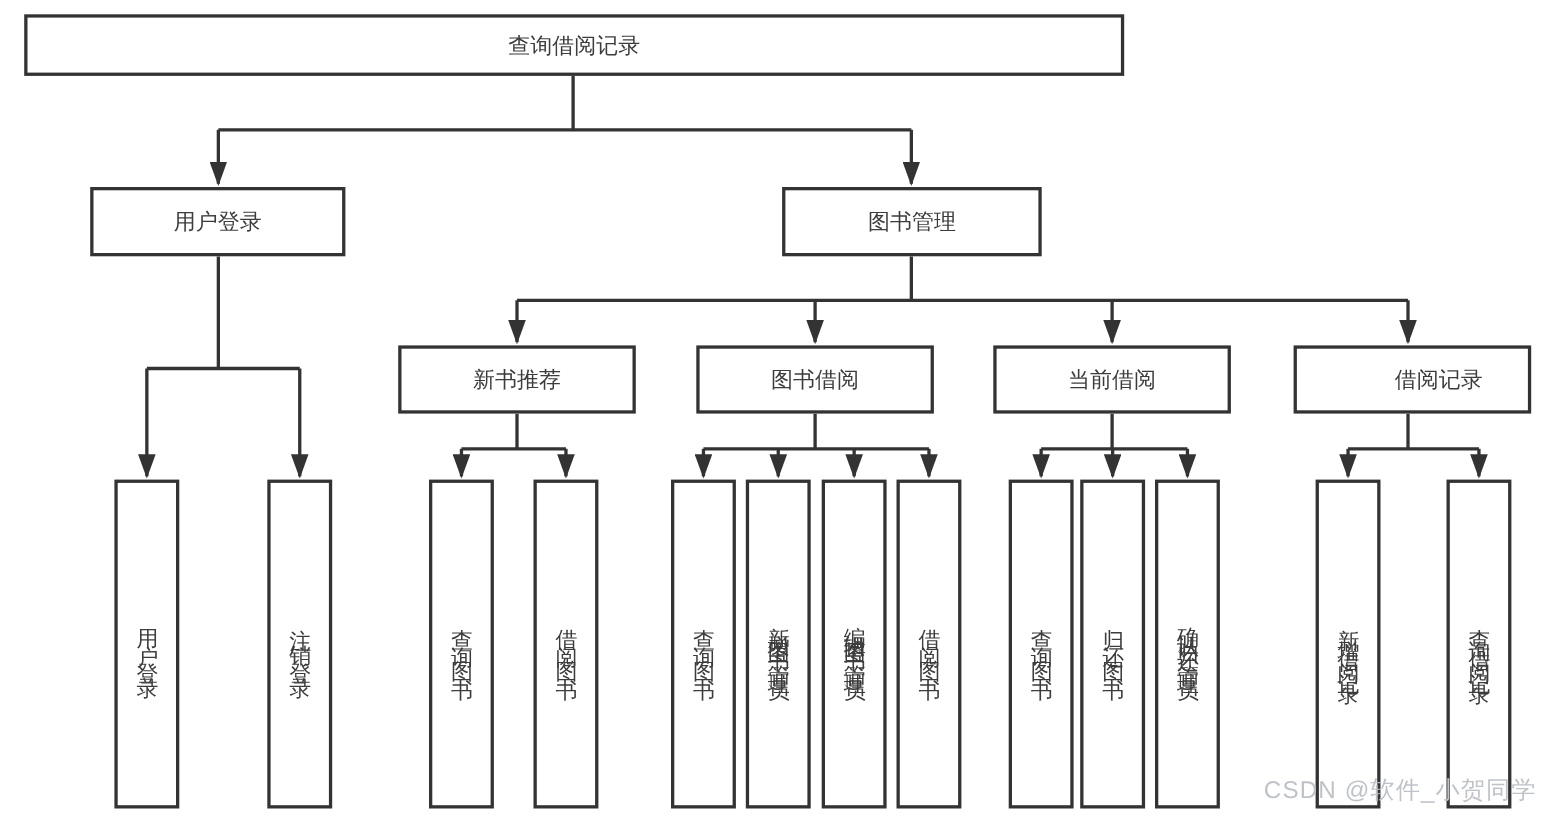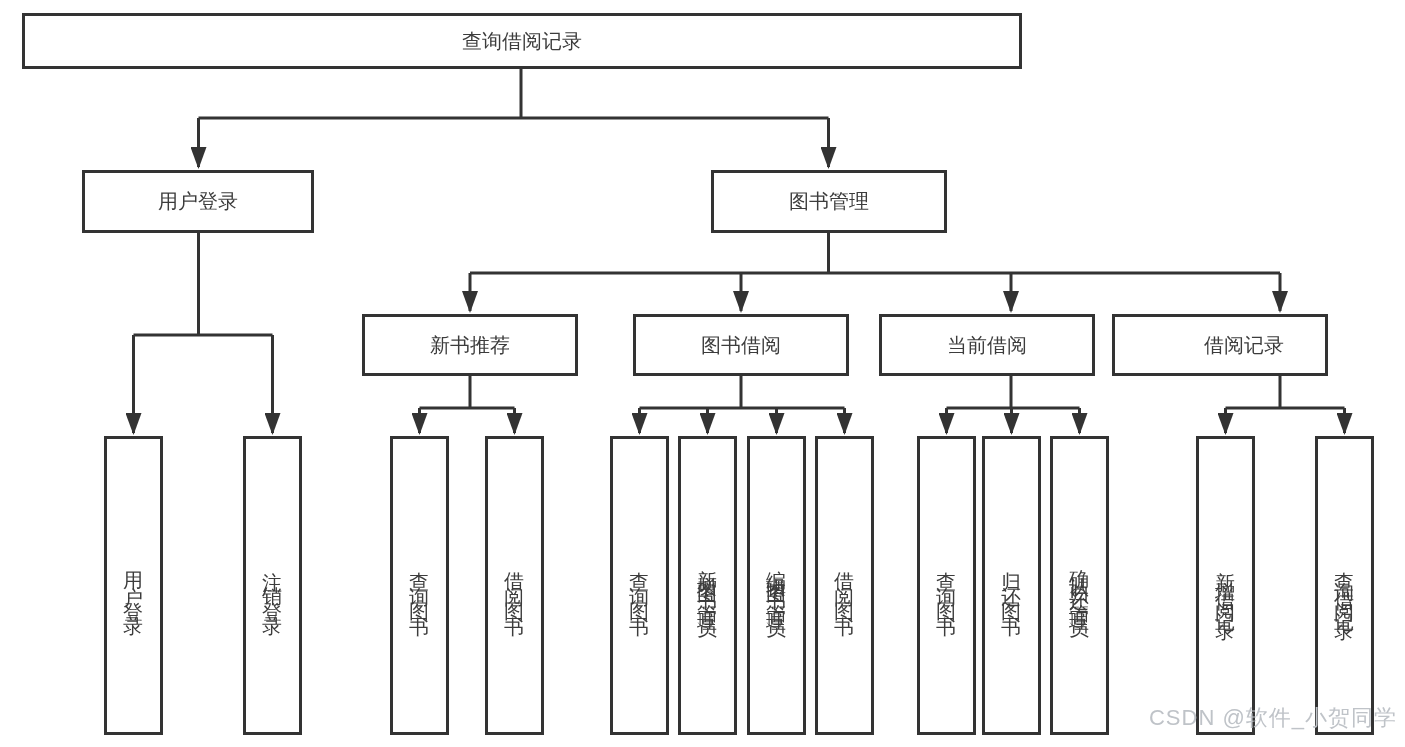--- a/index.html
+++ b/index.html
@@ -85,24 +85,24 @@
   <div class="box l1" style="left:711px;width:236px;">
     <span>图书管理</span>
   </div>
 
   <div class="box l2" style="left:362px;justify-content:center;">
     <span>新书推荐</span>
   </div>
   <div class="box l2" style="left:633px;font-family:Liberation Serif, serif;">
     <span>图书借阅</span>
   </div>
-  <div class="box l2" style="left:879px;">
+  <div class="box l2" style="left:903px;">
     <span>当前借阅</span>
   </div>
-  <div class="box l2" style="left:1112px;padding-left:48px;">
+  <div class="box l2" style="left:1176px;padding-left:48px;">
     <span>借阅记录</span>
   </div>
 
   <div class="box leaf ls4" style="left:104px;">
     <span>用户登录</span>
   </div>
   <div class="box leaf ls4" style="left:243px;">
     <span>注销登录</span>
   </div>
 

